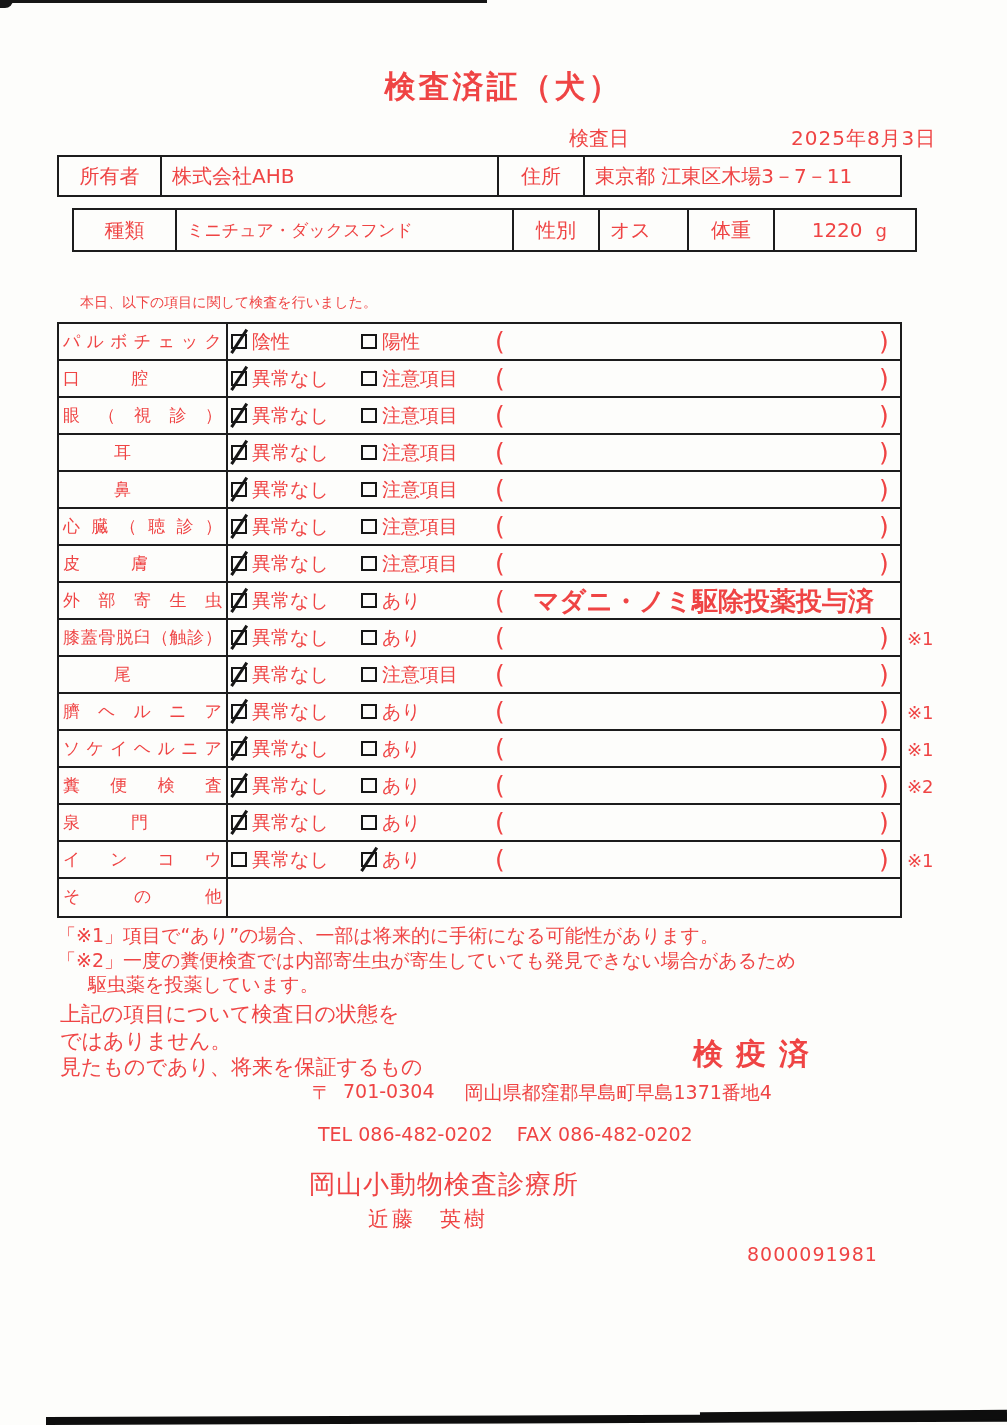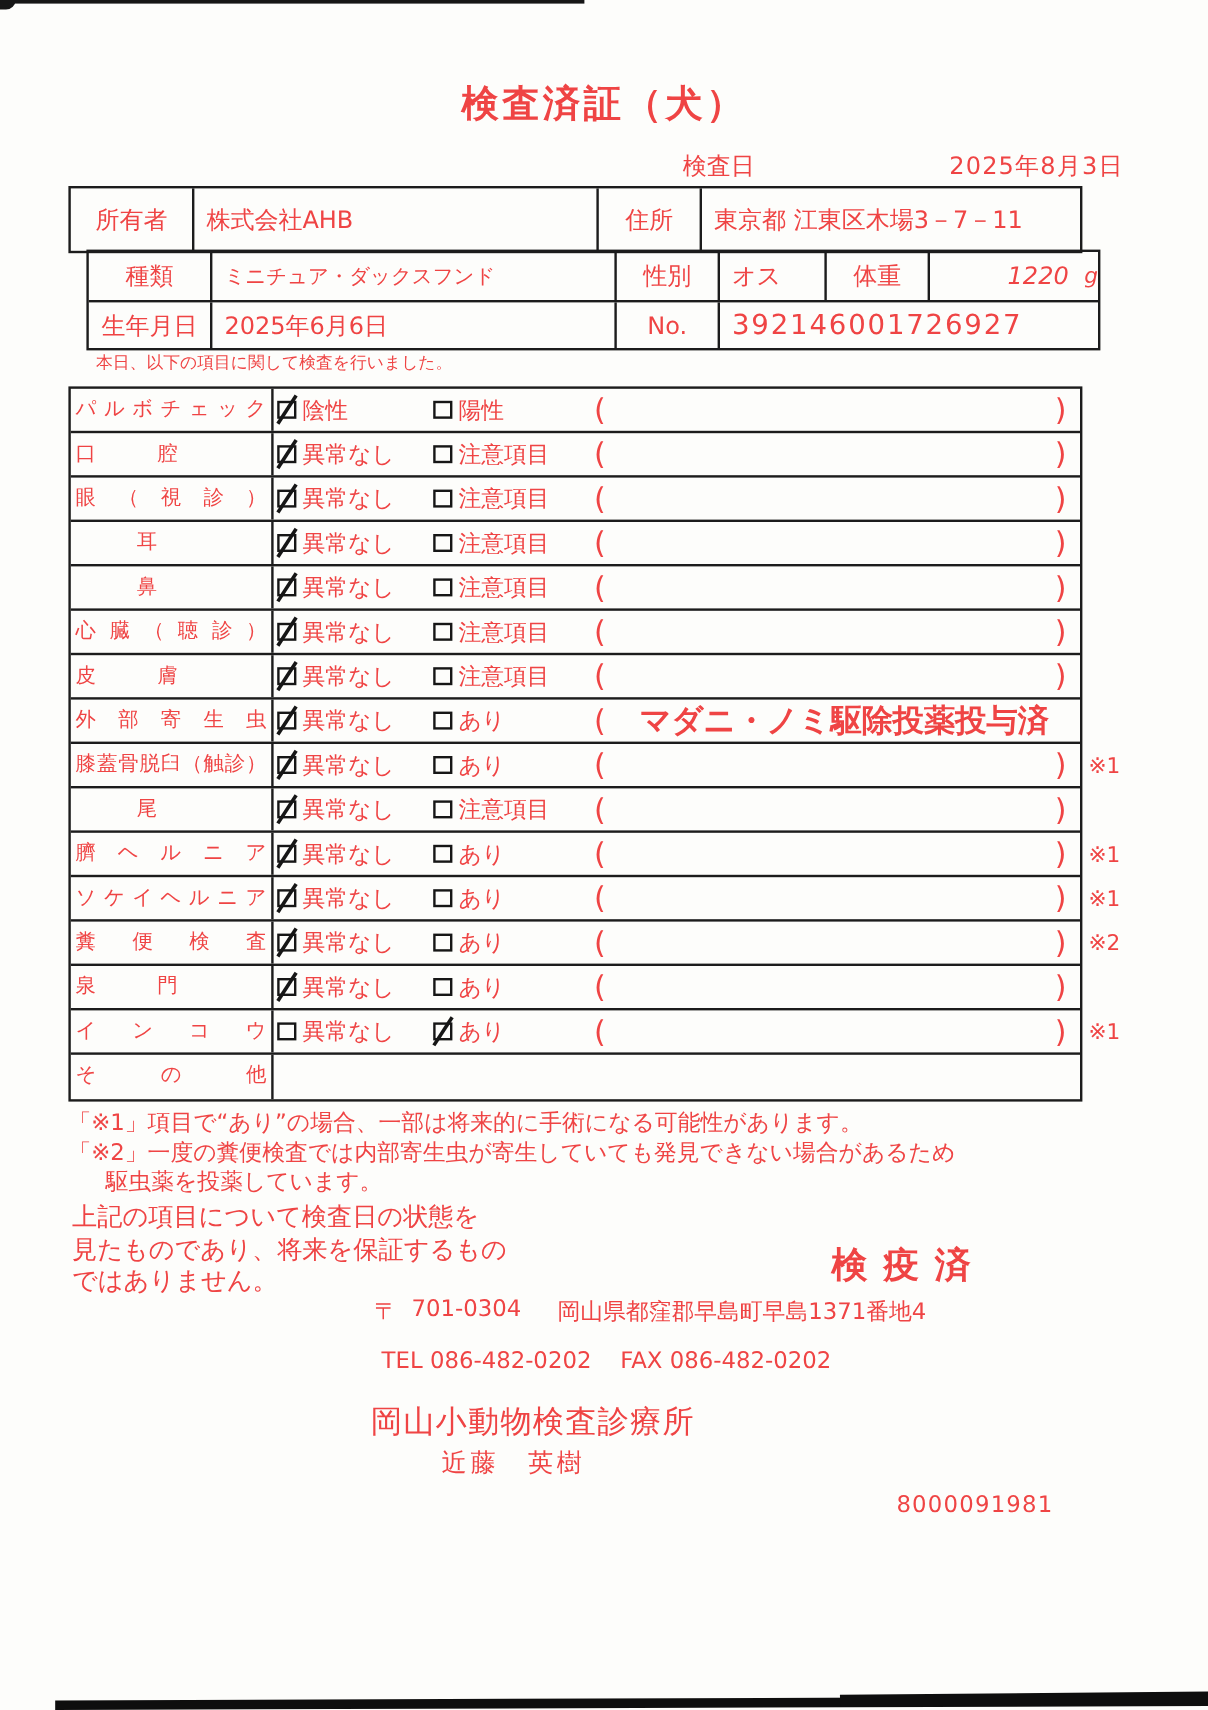--- a/index.html
+++ b/index.html
@@ -9,32 +9,32 @@
     background: #fdfdfb; color: #ef4444; overflow: hidden;
     font-family: "DejaVu Sans", "Liberation Sans", sans-serif;
   }
   .abs { position: absolute; }
 
   .title { left: 0; top: 66px; width: 100%; text-align: center; font-size: 31px; font-weight: bold; letter-spacing: 3px; }
   .exam-label { left: 569px; top: 125px; font-size: 20px; }
   .exam-value { left: 791px; top: 125px; font-size: 20px; letter-spacing: 1px; }
 
   .grid { width: 845px; border: 2.5px solid #1c1c1c; }
-  .owner-grid { left: 57px; top: 155px; height: 56px; display: flex; justify-content: space-between; }
+  .owner-grid { left: 57px; top: 155px; height: 42px; display: flex; justify-content: space-between; }
   .pet-grid { left: 72px; top: 208px; }
   .prow { display: flex; height: 40px; }
   .prow + .prow { border-top: 2.5px solid #1c1c1c; }
   .cell { display: flex; align-items: center; height: 100%; font-size: 20px; }
   .cell:not(:last-child) { border-right: 2.5px solid #1c1c1c; }
   .lab { justify-content: center; }
   .val { padding-left: 10px; }
   .w103 { width: 103px; } .w337 { width: 337px; } .w86 { width: 86px; } .w89 { width: 89px; }
   .grow { flex: 1; }
   .breed { font-size: 17px; }
-  .weight { justify-content: flex-end; padding-right: 0; gap: 13px; font-style: italic; }
+  .weight { justify-content: flex-end; padding-right: 28px; gap: 13px; }
   .weight .unit { font-size: 18px; }
   .no-val { font-size: 23px; letter-spacing: 1.5px; }
 
   .intro { left: 80px; top: 294px; font-size: 14px; }
 
   .insp { left: 57px; top: 322px; width: 845px; border: 2.5px solid #1c1c1c; }
   .irow { position: relative; height: 37px; border-bottom: 2.5px solid #1c1c1c; }
   .irow:last-child { border-bottom: none; }
   .ilabel {
     position: absolute; left: 0; top: 0; width: 169px; height: 100%;
@@ -94,26 +94,20 @@
       <div class="cell lab w103">種類</div>
       <div class="cell val w337 breed">ミニチュア・ダックスフンド</div>
       <div class="cell lab w86">性別</div>
       <div class="cell val w89">オス</div>
       <div class="cell lab w86">体重</div>
       <div class="cell grow weight">
         <span>1220</span>
         <span class="unit">g</span>
       </div>
     </div>
-    <div class="prow">
-      <div class="cell lab w103">生年月日</div>
-      <div class="cell val w337">2025年6月6日</div>
-      <div class="cell lab w86">No.</div>
-      <div class="cell val grow no-val">392146001726927</div>
-    </div>
   </div>
 
   <div class="abs intro">本日、以下の項目に関して検査を行いました。</div>
 
   <div class="abs insp">
 
     <div class="irow">
       <div class="ilabel just">パルボチェック</div>
       <span class="opt o1">
           <span class="cb checked"></span>
@@ -358,22 +352,22 @@
     </div>
 
   </div>
 
   <div class="abs note1">「※1」項目で“あり”の場合、一部は将来的に手術になる可能性があります。</div>
   <div class="abs note2a">「※2」一度の糞便検査では内部寄生虫が寄生していても発見できない場合があるため</div>
   <div class="abs note2b">駆虫薬を投薬しています。</div>
 
   <div class="abs disc">
     <div>上記の項目について検査日の状態を</div>
+    <div>ではありません。</div>
     <div>見たものであり、将来を保証するもの</div>
-    <div>ではありません。</div>
   </div>
 
   <div class="abs stamp">検疫済</div>
 
   <div class="abs postal">
     <span>〒</span>
     <span class="code">701-0304</span>
     <span class="addr">岡山県都窪郡早島町早島1371番地4</span>
   </div>
 

